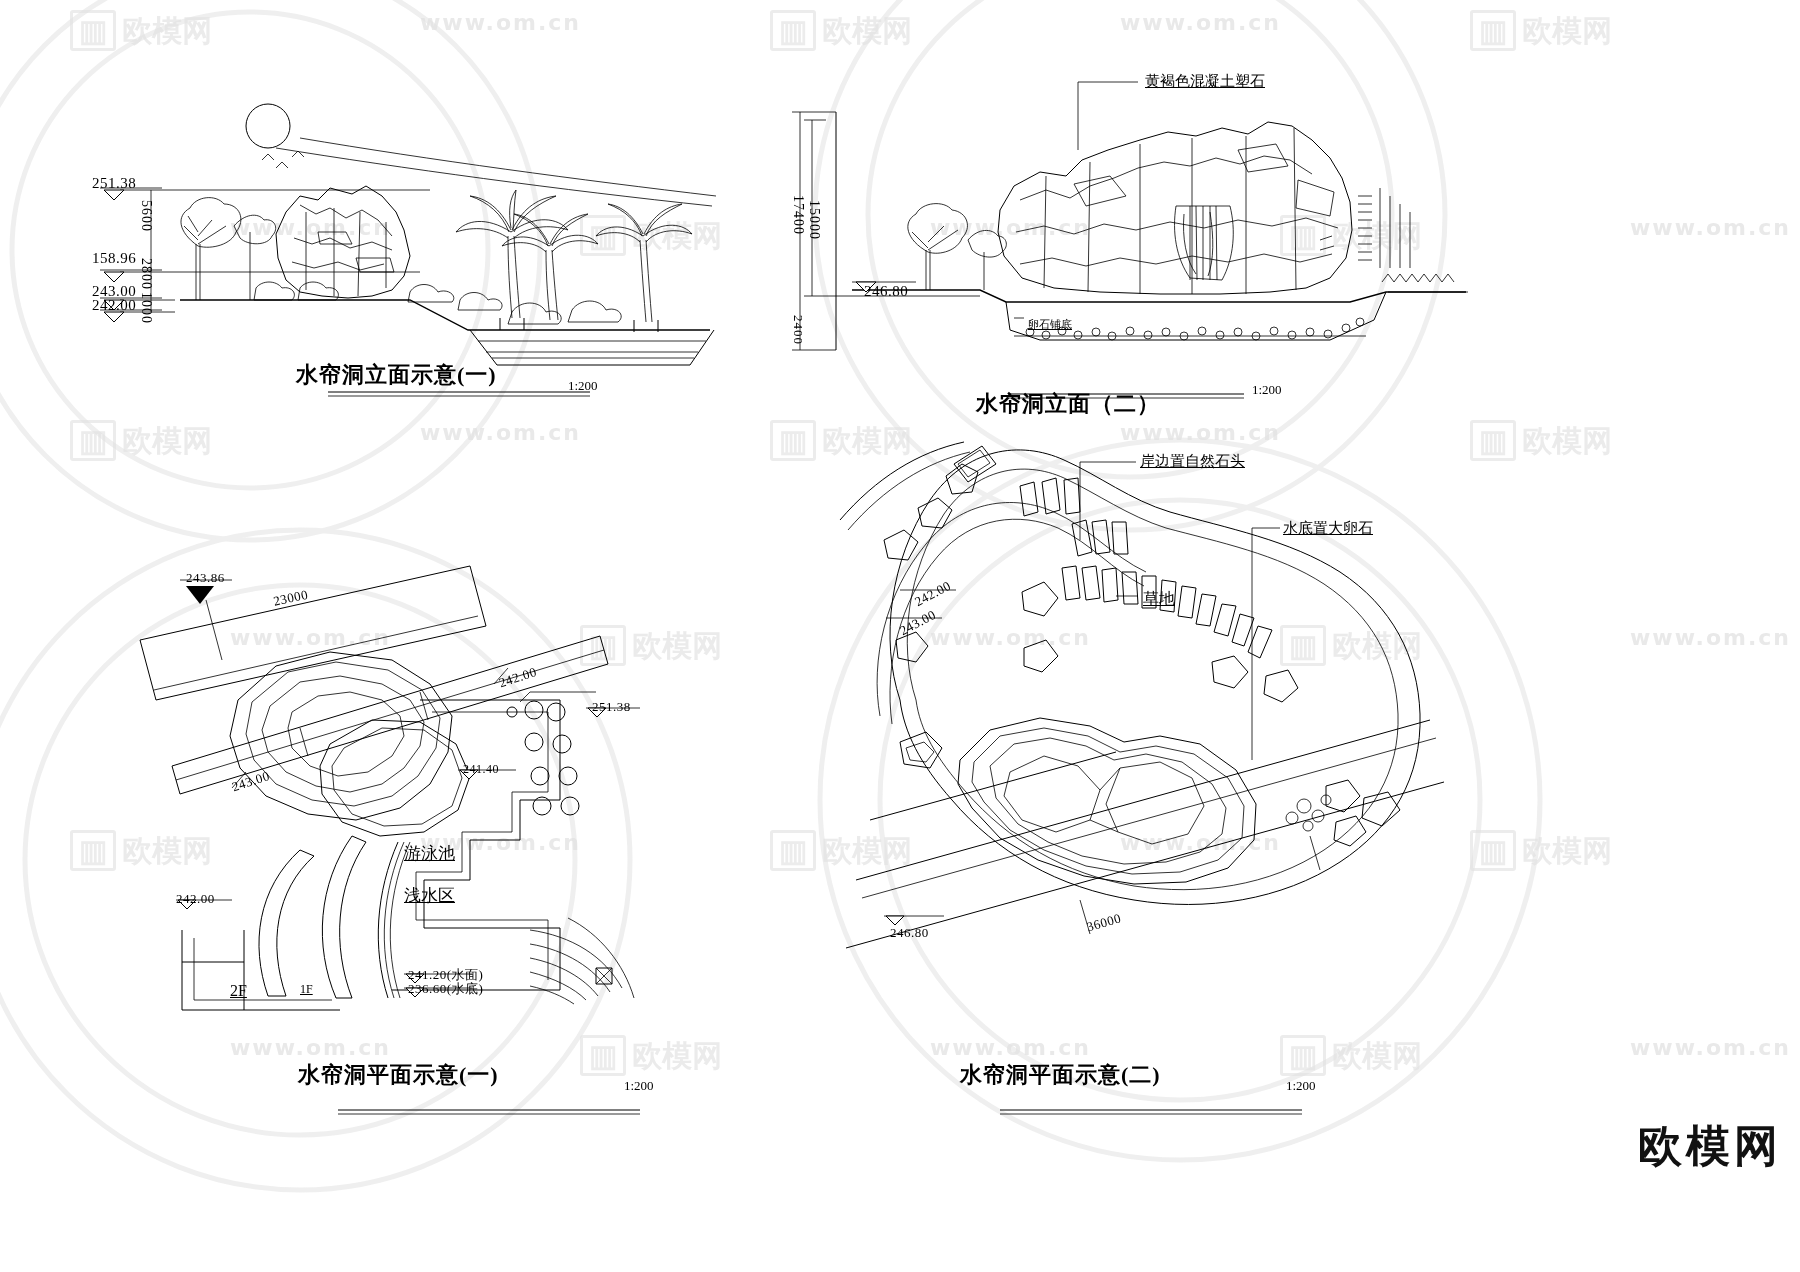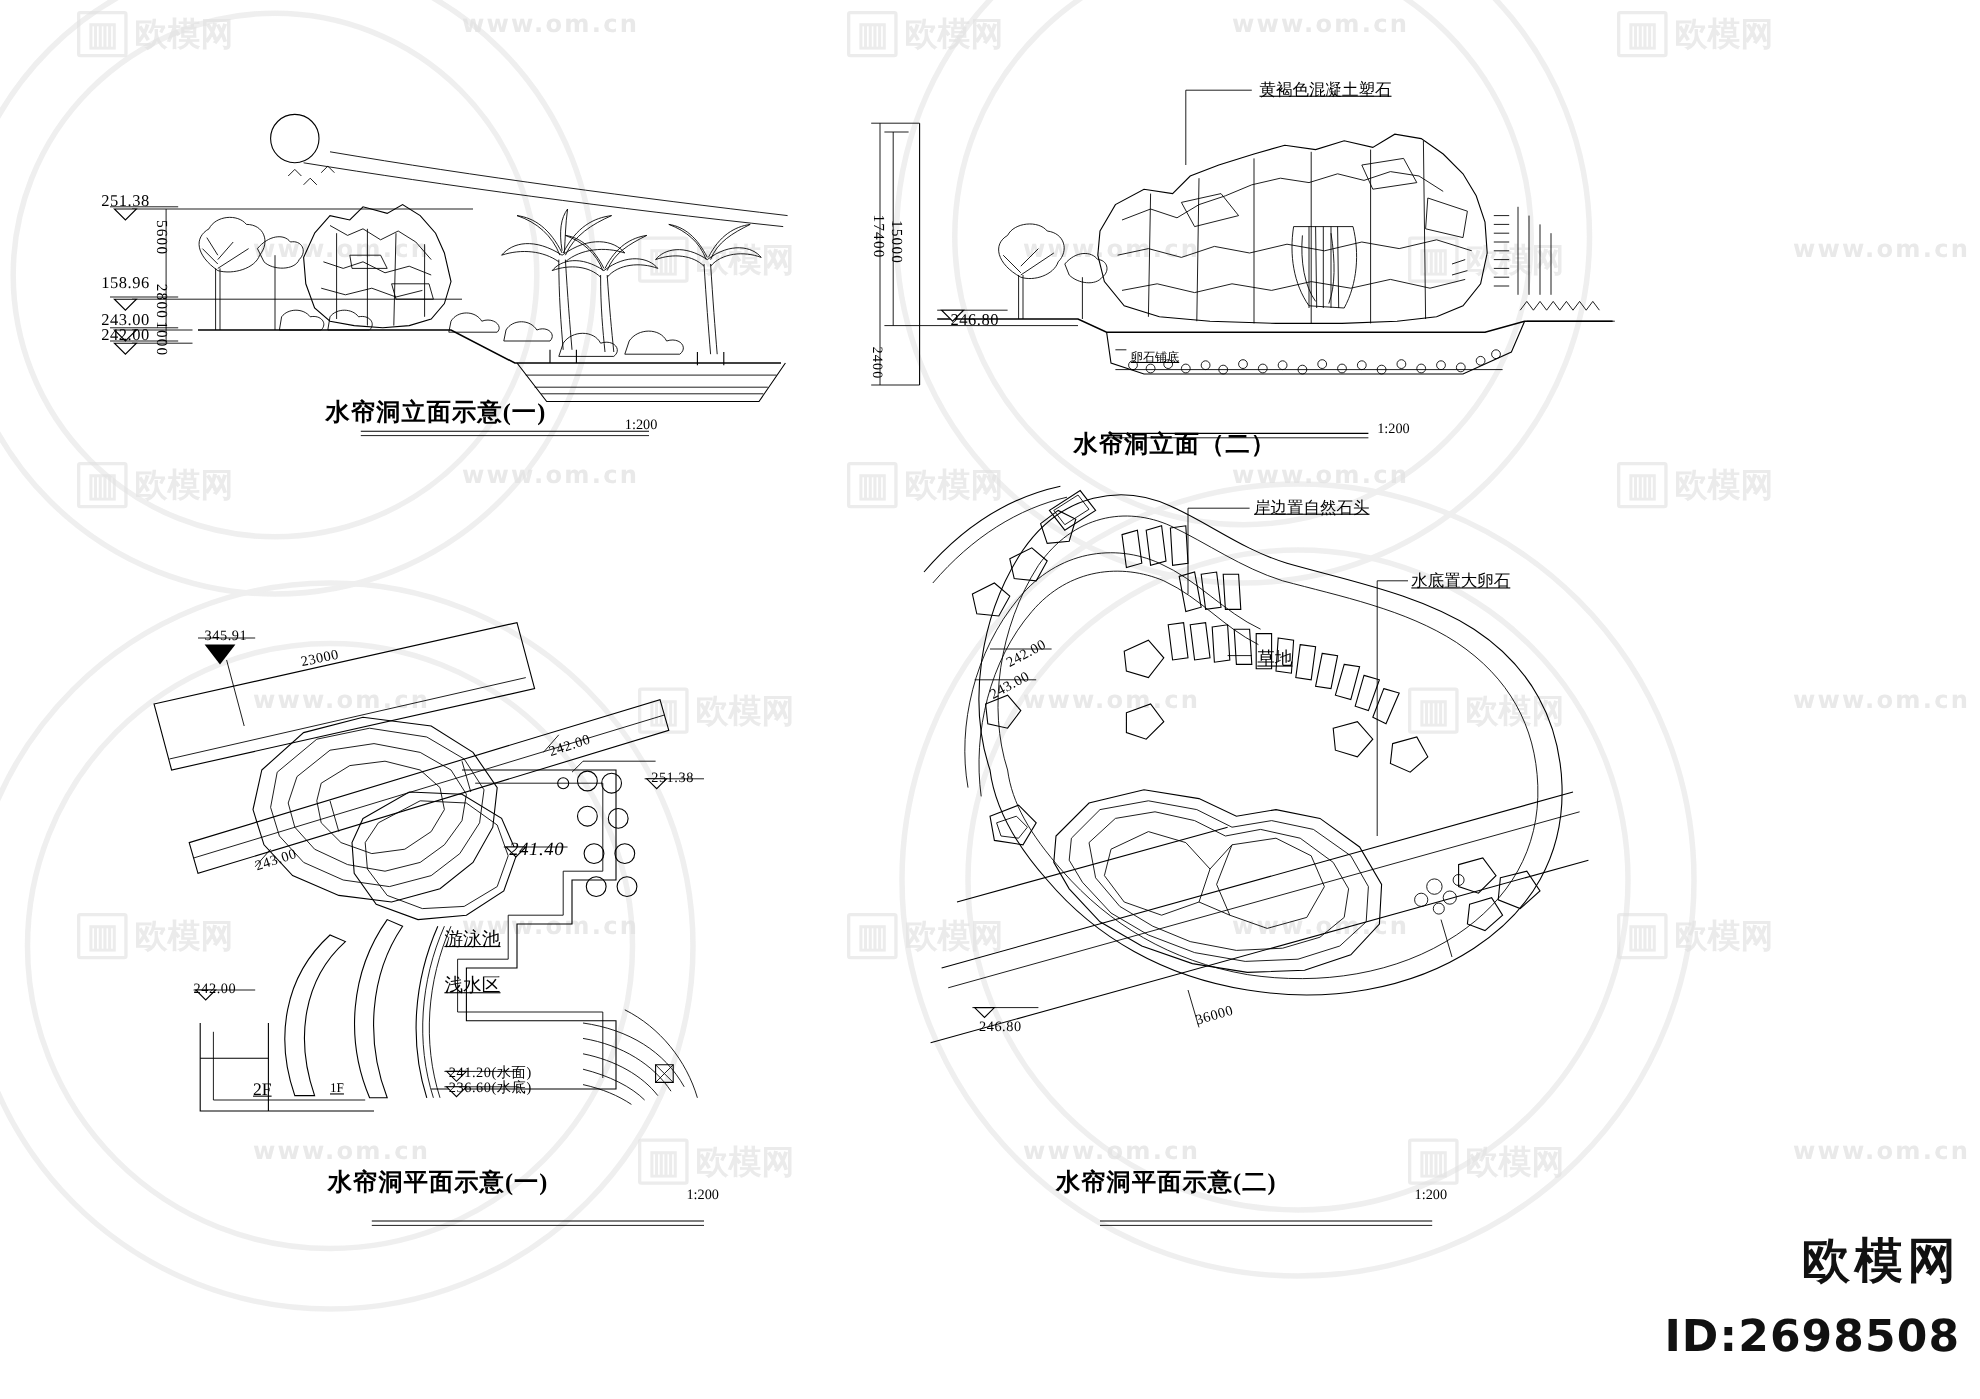--- a/index.html
+++ b/index.html
@@ -488,38 +488,37 @@
       <div class="lbl num" style="left: 864px; top: 283px; font-size: 15px;">246.80</div>
       <div class="lbl num vert" style="left: 790px; top: 195px; font-size: 14px; letter-spacing: 1px;">17400</div>
       <div class="lbl num vert" style="left: 806px; top: 200px; font-size: 14px; letter-spacing: 1px;">15000</div>
       <div class="lbl num vert" style="left: 790px; top: 315px; font-size: 13px; letter-spacing: 1px;">2400</div>
       <div class="lbl title" style="left: 976px; top: 348px; margin-top: 41px;">水帘洞立面（二）</div>
       <div class="lbl scale" style="left: 1252px; top: 382px; font-size: 13px;">1:200</div>
       <div class="lbl cjk" style="left: 404px; top: 842px; font-size: 17px;">游泳池</div>
       <div class="lbl cjk" style="left: 404px; top: 884px; font-size: 17px;">浅水区</div>
       <div class="lbl cjk" style="left: 230px; top: 982px; font-size: 16px;">2F</div>
       <div class="lbl cjk" style="left: 300px; top: 982px; font-size: 12px;">1F</div>
-      <div class="lbl num" style="left: 186px; top: 570px; font-size: 13px;">345.91</div>
+      <div class="lbl num" style="left: 186px; top: 570px; font-size: 13px;">243.86</div>
       <div class="lbl num" style="left: 497px; top: 676px; font-size: 13px; transform: rotate(-18deg); transform-origin: left top;">242.00</div>
       <div class="lbl num" style="left: 230px; top: 780px; font-size: 13px; transform: rotate(-18deg); transform-origin: left top;">243.00</div>
       <div class="lbl num" style="left: 592px; top: 699px; font-size: 13px;">251.38</div>
-      <div class="lbl num" style="left: 463px; top: 762px; font-size: 17px; font-style: italic;">241.40</div>
+      <div class="lbl num" style="left: 463px; top: 762px; font-size: 12px;">241.40</div>
       <div class="lbl num" style="left: 176px; top: 891px; font-size: 13px;">242.00</div>
       <div class="lbl num" style="left: 408px; top: 966px; font-size: 13px;">241.20(水面)</div>
       <div class="lbl num" style="left: 408px; top: 980px; font-size: 13px;">236.60(水底)</div>
       <div class="lbl num" style="left: 272px; top: 594px; font-size: 13px; transform: rotate(-12deg); transform-origin: left top;">23000</div>
       <div class="lbl title" style="left: 298px; top: 1060px;">水帘洞平面示意(一)</div>
       <div class="lbl scale" style="left: 624px; top: 1078px; font-size: 13px;">1:200</div>
       <div class="lbl cjk" style="left: 1140px; top: 452px; font-size: 15px;">岸边置自然石头</div>
       <div class="lbl cjk" style="left: 1283px; top: 519px; font-size: 15px;">水底置大卵石</div>
       <div class="lbl cjk" style="left: 1143px; top: 589px; font-size: 16px;">草地</div>
       <div class="lbl num" style="left: 912px; top: 596px; font-size: 13px; transform: rotate(-28deg); transform-origin: left top;">242.00</div>
       <div class="lbl num" style="left: 897px; top: 625px; font-size: 13px; transform: rotate(-28deg); transform-origin: left top;">243.00</div>
       <div class="lbl num" style="left: 890px; top: 925px; font-size: 13px;">246.80</div>
       <div class="lbl num" style="left: 1085px; top: 920px; font-size: 13px; transform: rotate(-16deg); transform-origin: left top;">36000</div>
       <div class="lbl title" style="left: 960px; top: 1060px;">水帘洞平面示意(二)</div>
       <div class="lbl scale" style="left: 1286px; top: 1078px; font-size: 13px;">1:200</div>
     </div>
 
   <div class="brand">欧模网</div>
-  <div class="brandid">ID:2698508</div>
 
 </div>
 
 </body></html>

